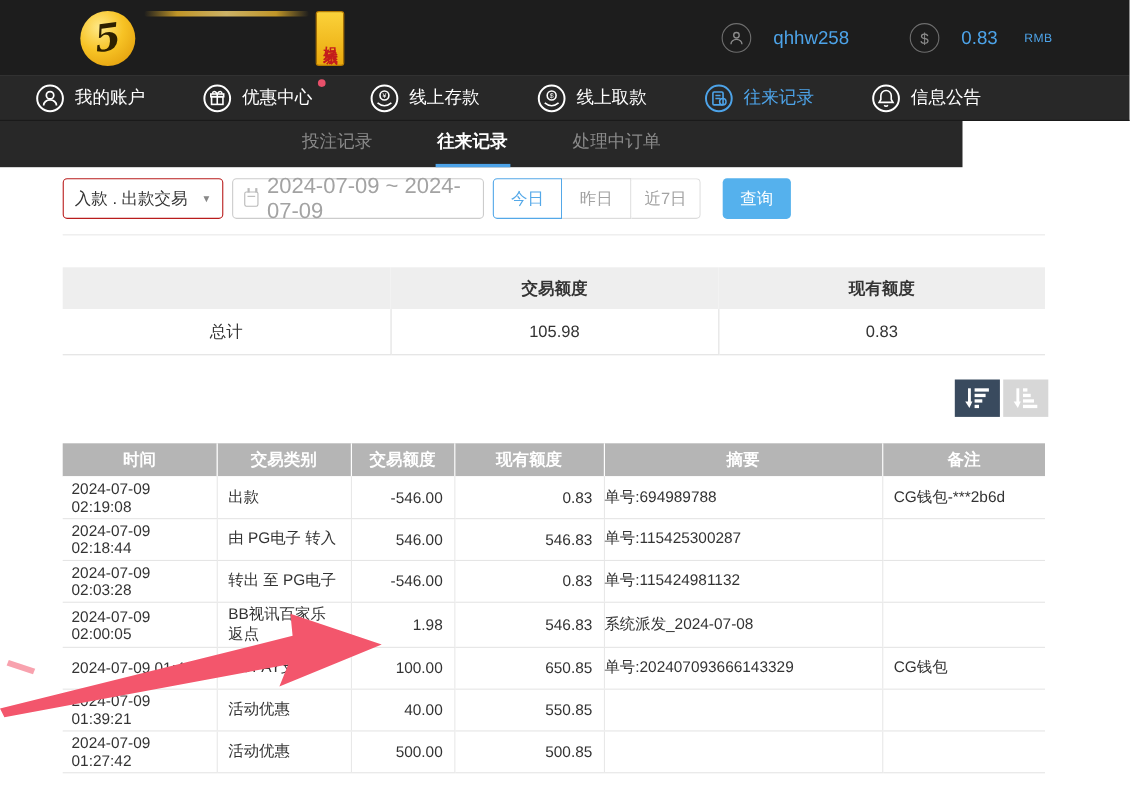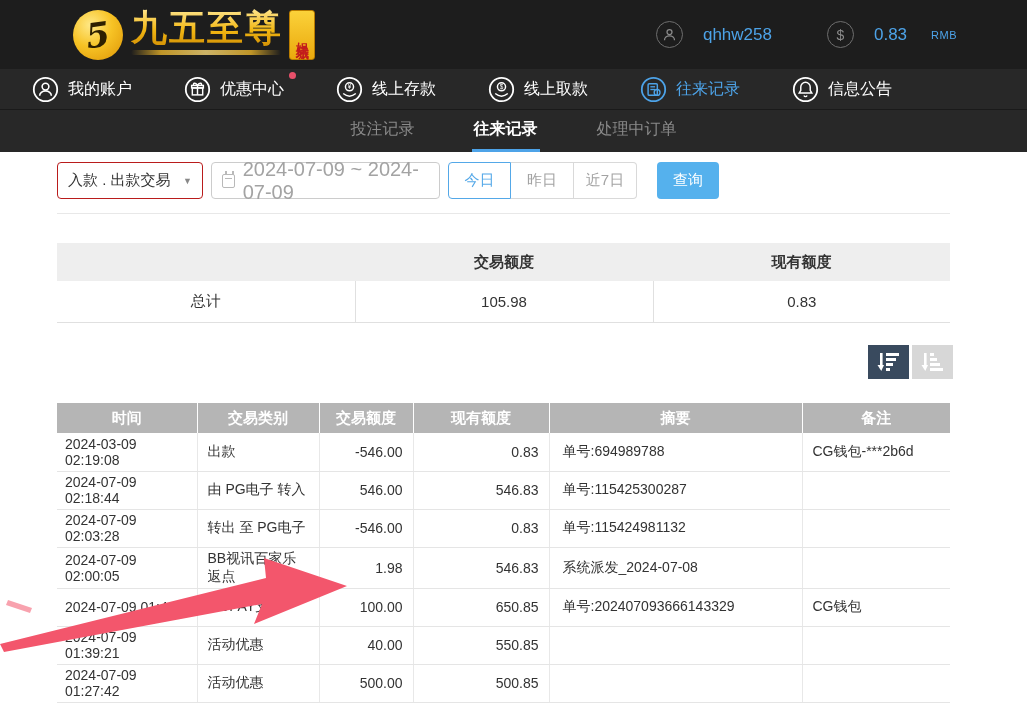--- a/index.html
+++ b/index.html
@@ -38,21 +38,21 @@
   
   .navbar { position:absolute; left:0; top:69px; width:1027px; height:41px; background:#282828;
             display:flex; align-items:center; padding-left:32px; gap:52px; border-bottom:1px solid #1a1a1a; }
   .nav-item { display:flex; align-items:center; gap:9px; color:#fff; font-size:16px; cursor:pointer; position:relative; }
   .nav-item.active { color:#4da3e8; }
   .nav-icon { width:27px; height:27px; flex:0 0 27px; }
   .nav-icon svg { display:block; }
   .nav-dot { position:absolute; top:-4px; right:-12px; width:7px; height:7px; border-radius:50%; background:#e8506a; }
 
   
-  .subtabs { position:absolute; left:0; top:110px; width:1027px; height:42px; background:#282828;
+  .subtabs { position:absolute; left:0; top:110px; width:875px; height:42px; background:#282828;
              display:flex; align-items:center; justify-content:center; gap:55px; }
   .subtab { color:#8a8a8a; font-size:16px; height:42px; display:flex; align-items:center; cursor:pointer;
             border-bottom:3px solid transparent; padding:0 2px; }
   .subtab.active { color:#ffffff; border-bottom-color:#4da3e8; font-weight:bold; }
 
   
   .filters { position:absolute; left:57px; top:162px; display:flex; align-items:center; }
   .type-select { width:146px; height:37px; border:1px solid #b91c1c; border-radius:4px; background:#fff;
                  display:flex; align-items:center; justify-content:space-between; padding:0 10px; cursor:pointer; }
   .type-select .val { font-size:15px; color:#333; }
@@ -90,37 +90,36 @@
   
   .txn { position:absolute; left:57px; top:403px; width:893px; border-collapse:collapse; table-layout:fixed; }
   .txn thead th { background:#b5b5b5; color:#fff; font-size:15px; font-weight:bold; height:30px; text-align:center;
                   border-left:1px solid #fff; }
   .txn thead th:first-child { border-left:none; }
   .txn tbody td { height:38px; font-size:14px; color:#333; background:#fff;
                   border-bottom:1px solid #e5e5e5; border-left:1px solid #e8e8e8; padding:2px 10px; }
   .txn tbody td:first-child { border-left:none; }
   .txn td.c0 { padding-left:8px; }
   .txn td.c2, .txn td.c3 { text-align:right; }
-  .txn td.c4 { padding-left:13px; }
+  .txn td.c4 { padding-left:0; }
 
   
   .arrow-overlay { position:absolute; left:0; top:548px; width:370px; height:135px; z-index:9; pointer-events:none; }
 </style>
 </head>
 <body>
 
 <div class="page">
 
   <div class="topbar">
     <div class="logo">
       <div class="emblem">
         <span>5</span>
       </div>
       <div class="logo-text-wrap">
-        <div class="logo-title">九五至尊</div>
         <div class="logo-flourish"></div>
       </div>
       <div class="logo-badge">娱乐城</div>
     </div>
     <div class="user-area">
       <div class="user-chip">
         <span class="circle-icon">
           <svg width="15" height="15" viewBox="0 0 24 24" fill="none" stroke="#8b8b8b" stroke-width="2">
             <circle cx="12" cy="8" r="4"></circle>
               <path d="M4,21 a8,7 0 0 1 16,0"></path>
@@ -295,21 +294,21 @@
           <th>时间</th>
           <th>交易类别</th>
           <th>交易额度</th>
           <th>现有额度</th>
           <th>摘要</th>
           <th>备注</th>
         </tr>
       </thead>
     <tbody id="txn-body">
         <tr>
-          <td class="c0">2024-03-09 02:19:08</td>
+          <td class="c0">2024-07-09 02:19:08</td>
           <td class="c1">出款</td>
           <td class="c2">-546.00</td>
           <td class="c3">0.83</td>
           <td class="c4">单号:694989788</td>
           <td class="c5">CG钱包-***2b6d</td>
         </tr>
         <tr>
           <td class="c0">2024-07-09 02:18:44</td>
           <td class="c1">由 PG电子 转入</td>
           <td class="c2">546.00</td>

